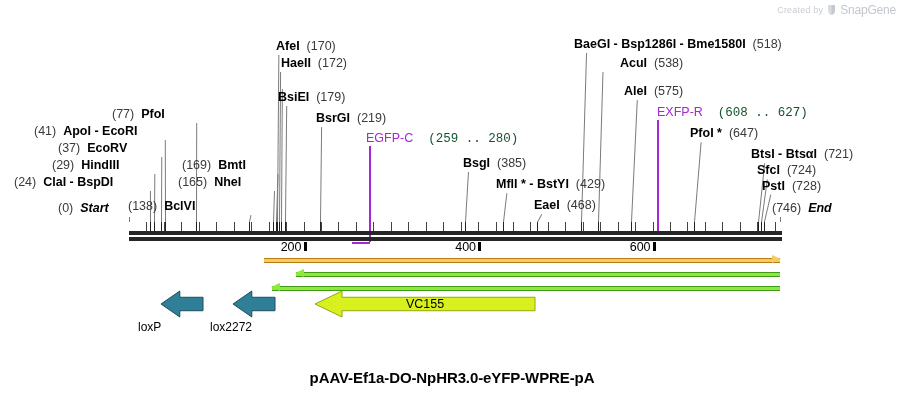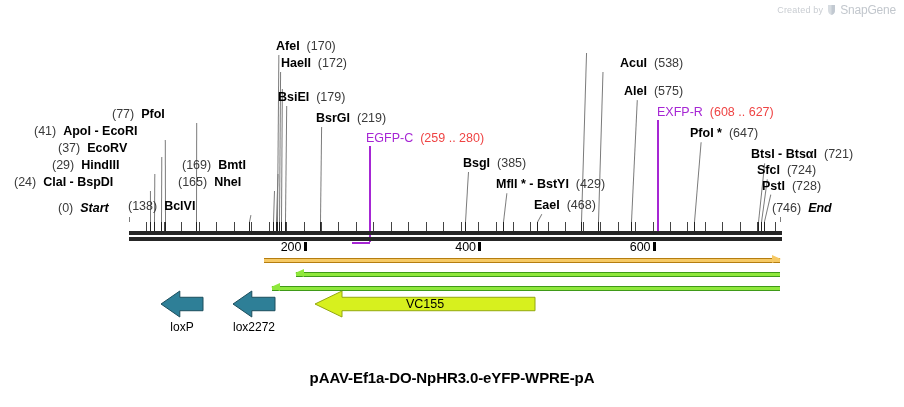--- a/index.html
+++ b/index.html
@@ -52,21 +52,21 @@
     font-weight: bold;
   }
   .enz .nm.ital { font-style: italic; }
   .enz .pos {
     font-weight: normal;
     color: #3a3a3a;
     font-size: 12.5px;
   }
   .enz.feat { color: #a626d4; }
   .enz.feat .nm { font-weight: normal; color: #a626d4; }
-  .enz.feat .pos { color: #ef4444; }
+  .enz.feat .pos { color: #14532d; font-family: Liberation Mono, monospace; }
 
   
   .leader {
     background: #7b7b7b;
     width: 1px;
     transform-origin: bottom center;
   }
   .featline {
     background: #a626d4;
     width: 2px;
@@ -125,21 +125,20 @@
     position: relative;
     font-size: 12.5px;
     color: #000;
     z-index: 2;
     white-space: nowrap;
   }
   .featname {
     font-size: 12px;
     color: #000;
     white-space: nowrap;
-    text-align: center;
   }
 
   
   #title {
     width: 904px;
     text-align: center;
     font-size: 15px;
     font-weight: bold;
     color: #000;
     letter-spacing: -.1px;
@@ -203,20 +202,21 @@
       <div class="abs enz" style="left: 128px; top: 200px;"><span class="pos">(138)&nbsp;&nbsp;</span><span class="nm">BclVI</span></div>
       <div class="abs enz" style="left: 178px; top: 176px;"><span class="pos">(165)&nbsp;&nbsp;</span><span class="nm">NheI</span></div>
       <div class="abs enz" style="left: 182px; top: 159px;"><span class="pos">(169)&nbsp;&nbsp;</span><span class="nm">BmtI</span></div>
       <div class="abs enz" style="left: 276px; top: 40px;"><span class="nm">AfeI</span><span class="pos">&nbsp;&nbsp;(170)</span></div>
       <div class="abs enz" style="left: 281px; top: 57px;"><span class="nm">HaeII</span><span class="pos">&nbsp;&nbsp;(172)</span></div>
       <div class="abs enz" style="left: 278px; top: 91px;"><span class="nm">BsiEI</span><span class="pos">&nbsp;&nbsp;(179)</span></div>
       <div class="abs enz" style="left: 316px; top: 112px;"><span class="nm">BsrGI</span><span class="pos">&nbsp;&nbsp;(219)</span></div>
       <div class="abs enz" style="left: 463px; top: 157px;"><span class="nm">BsgI</span><span class="pos">&nbsp;&nbsp;(385)</span></div>
       <div class="abs enz" style="left: 496px; top: 178px;"><span class="nm">MflI *  -  BstYI</span><span class="pos">&nbsp;&nbsp;(429)</span></div>
       <div class="abs enz" style="left: 534px; top: 199px;"><span class="nm">EaeI</span><span class="pos">&nbsp;&nbsp;(468)</span></div>
+      <div class="abs enz" style="left: 574px; top: 38px;"><span class="nm">BaeGI  -  Bsp1286I  -  Bme1580I</span><span class="pos">&nbsp;&nbsp;(518)</span></div>
       <div class="abs enz" style="left: 620px; top: 57px;"><span class="nm">AcuI</span><span class="pos">&nbsp;&nbsp;(538)</span></div>
       <div class="abs enz" style="left: 624px; top: 85px;"><span class="nm">AleI</span><span class="pos">&nbsp;&nbsp;(575)</span></div>
       <div class="abs enz" style="left: 690px; top: 127px;"><span class="nm">PfoI *</span><span class="pos">&nbsp;&nbsp;(647)</span></div>
       <div class="abs enz" style="left: 751px; top: 148px;"><span class="nm">BtsI  -  BtsαI</span><span class="pos">&nbsp;&nbsp;(721)</span></div>
       <div class="abs enz" style="left: 757px; top: 164px;"><span class="nm">SfcI</span><span class="pos">&nbsp;&nbsp;(724)</span></div>
       <div class="abs enz" style="left: 762px; top: 180px;"><span class="nm">PstI</span><span class="pos">&nbsp;&nbsp;(728)</span></div>
       <div class="abs enz" style="left: 58px; top: 202px;"><span class="pos">(0)&nbsp;&nbsp;</span><span class="nm ital">Start</span></div>
       <div class="abs enz" style="left: 772px; top: 202px;"><span class="pos">(746)&nbsp;&nbsp;</span><span class="nm ital">End</span></div>
     </div>
   <div class="abs" id="layer-primers" style="left:0;top:0;width:904px;height:407px;">

